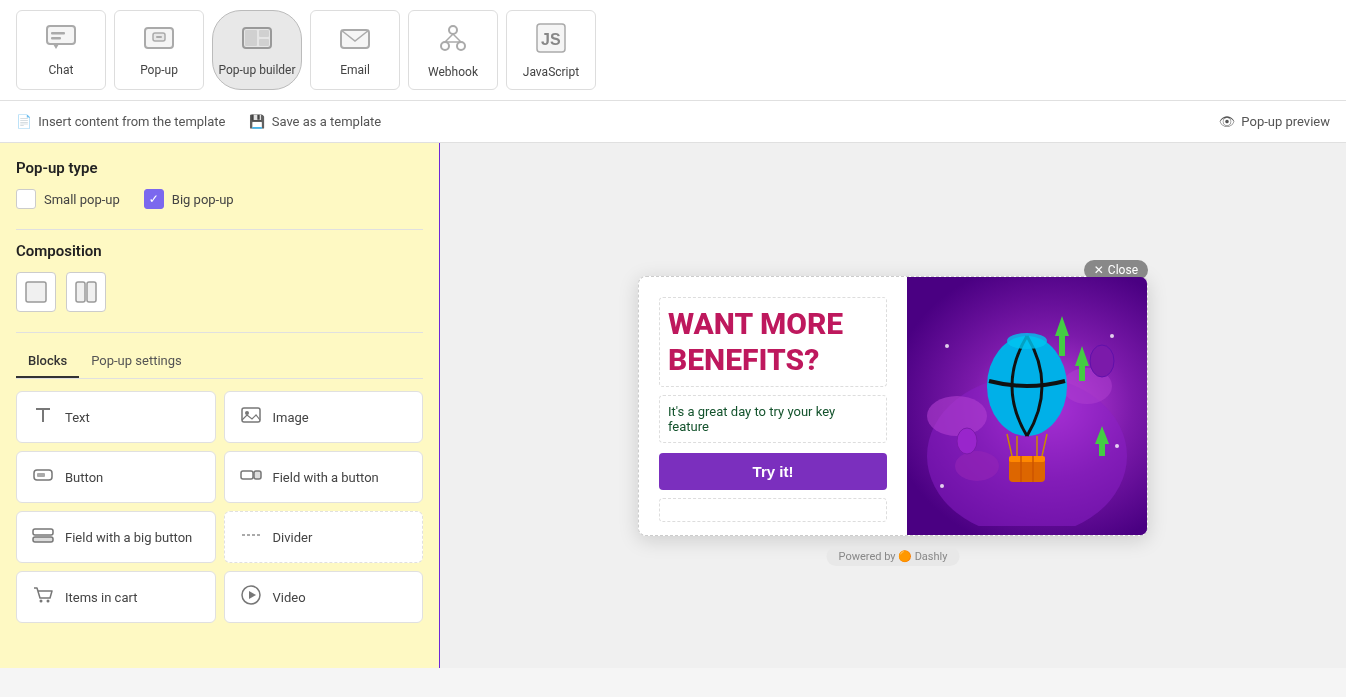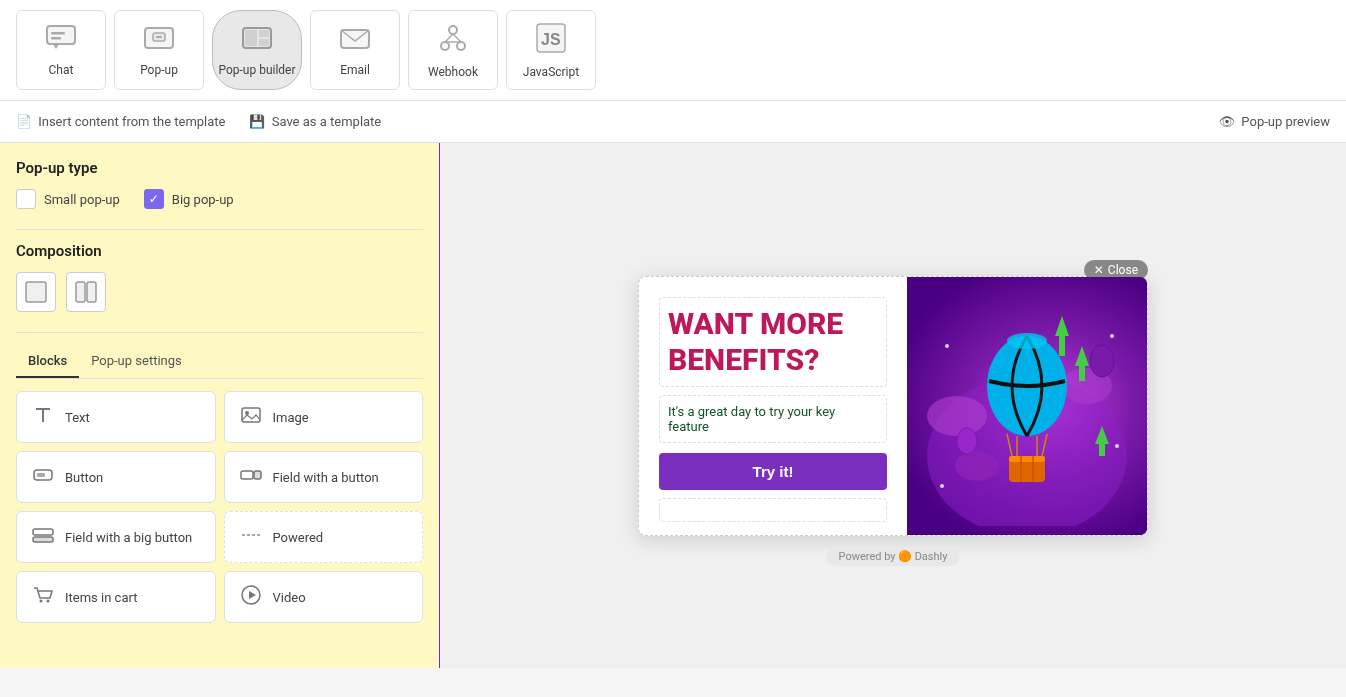--- a/index.html
+++ b/index.html
@@ -506,21 +506,21 @@
         </span>
         <span>Field with a big button</span>
       </div>
 
       <div class="block-item dashed">
         <span class="block-icon">
           <svg width="22" height="22" viewBox="0 0 22 22" fill="none">
             <line x1="2" y1="11" x2="20" y2="11" stroke="#aaa" stroke-width="2" stroke-dasharray="3 2"></line>
           </svg>
         </span>
-        <span>Powered</span>
+        <span>Divider</span>
       </div>
 
       <div class="block-item">
         <span class="block-icon">
           <svg width="22" height="22" viewBox="0 0 22 22" fill="none">
             <path d="M2 4 L5 4 L8 14 L18 14 L20 7 L6 7" stroke="#777" stroke-width="1.5" fill="none" stroke-linejoin="round"></path>
             <circle cx="9" cy="17" r="1.5" fill="#777"></circle>
             <circle cx="16" cy="17" r="1.5" fill="#777"></circle>
           </svg>
         </span>

